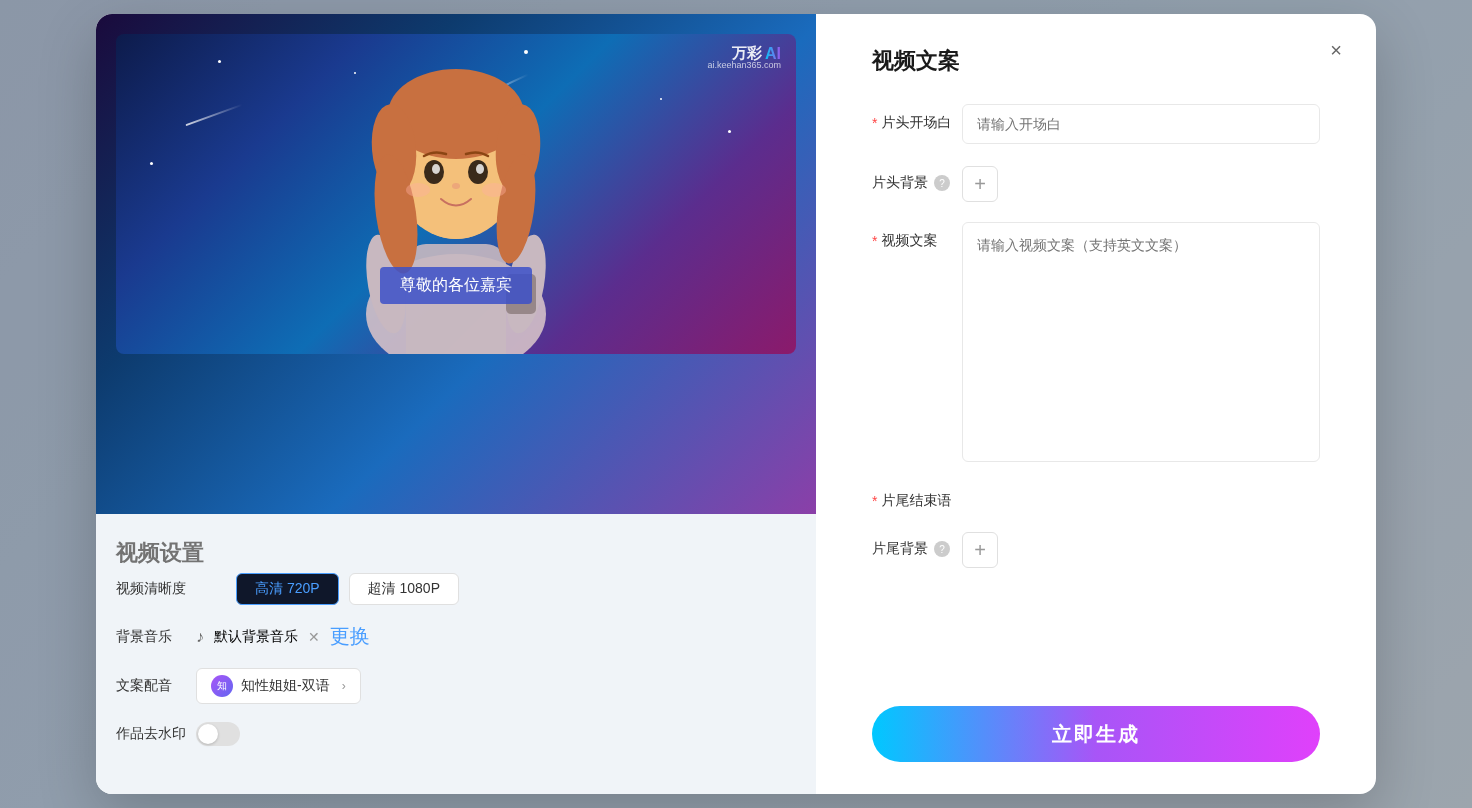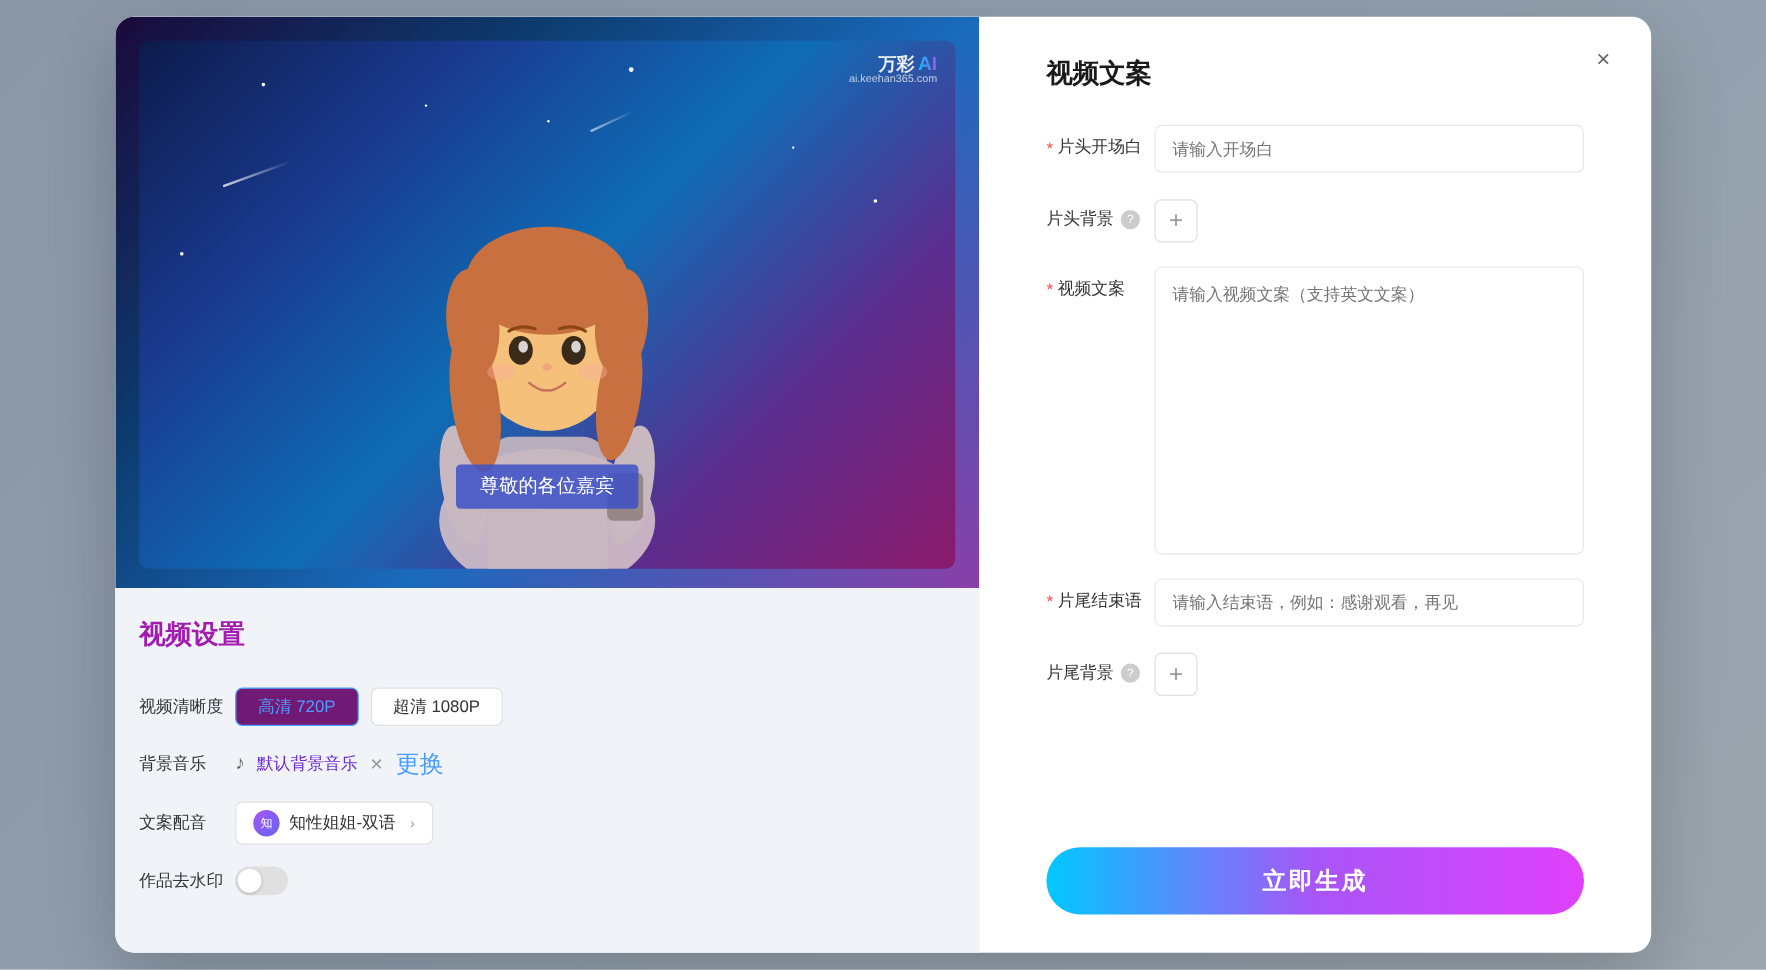--- a/index.html
+++ b/index.html
@@ -52,21 +52,21 @@
       height: 500px;
       position: relative;
       overflow: hidden;
       background: linear-gradient(135deg, #1a0a3c 0%, #0d3b6e 30%, #1a6bbd 60%, #8b3fa8 100%);
       border-radius: 0 0 0 0;
     }
 
     .video-preview-inner {
       width: calc(100% - 40px);
       margin: 20px;
-      height: 440px;
+      height: 320px;
       border-radius: 8px;
       overflow: hidden;
       position: relative;
       background: linear-gradient(135deg, #0d1b4b 0%, #1a3a8f 25%, #0e6db5 50%, #5b2d8e 75%, #8b1a6b 100%);
     }
 
     .video-watermark {
       position: absolute;
       top: 10px;
       right: 15px;
@@ -123,22 +123,22 @@
 
     
     .settings-section {
       width: calc(100% - 40px);
       padding: 24px 0 0 0;
     }
 
     .settings-title {
       font-size: 22px;
       font-weight: bold;
-      color: #a21caf;
-      margin-bottom: 29px;
+      color: #737373;
+      margin-bottom: 5px;
     }
 
     .setting-row {
       display: flex;
       align-items: center;
       margin-bottom: 18px;
     }
 
     .setting-label {
       width: 80px;
@@ -160,21 +160,22 @@
       border: 1.5px solid #e0e0e0;
       background: white;
       font-size: 14px;
       color: #333;
       cursor: pointer;
     }
 
     .quality-btn.active {
       border-color: #4a9eff;
       color: #4a9eff;
-      background: #701a75;
+      background: #0f172a;
+      margin-left: 40px;
     }
 
     .music-icon {
       color: #666;
       font-size: 16px;
     }
 
     .music-remove {
       color: #999;
       cursor: pointer;
@@ -481,21 +482,21 @@
           <div class="setting-content">
             <button class="quality-btn active">高清 720P</button>
             <button class="quality-btn">超清 1080P</button>
           </div>
         </div>
 
         <div class="setting-row">
           <div class="setting-label">背景音乐</div>
           <div class="setting-content">
             <span class="music-icon">♪</span>
-            <span style="font-size:14px;color:#6d28d9;">默认背景音乐</span>
+            <span style="font-size:14px;color:#000000;">默认背景音乐</span>
             <span class="music-remove">✕</span>
             <span class="music-change">更换</span>
           </div>
         </div>
 
         <div class="setting-row">
           <div class="setting-label">文案配音</div>
           <div class="setting-content">
             <div class="voice-selector">
               <div class="voice-avatar">知</div>
@@ -543,21 +544,20 @@
           <span>视频文案</span>
         </div>
         <textarea class="textarea-field" placeholder="请输入视频文案（支持英文文案）" style=""></textarea>
       </div>
 
       <div class="form-row">
         <div class="form-label">
           <span class="required-star">*</span>
           <span>片尾结束语</span>
         </div>
-        <input class="form-input" type="text" placeholder="请输入结束语，例如：感谢观看，再见" style="">
       </div>
 
       <div class="form-row">
         <div class="form-label">
           <span>片尾背景</span>
           <span class="help-icon">?</span>
         </div>
         <div class="add-btn-area">
           <button class="add-btn">+</button>
         </div>

